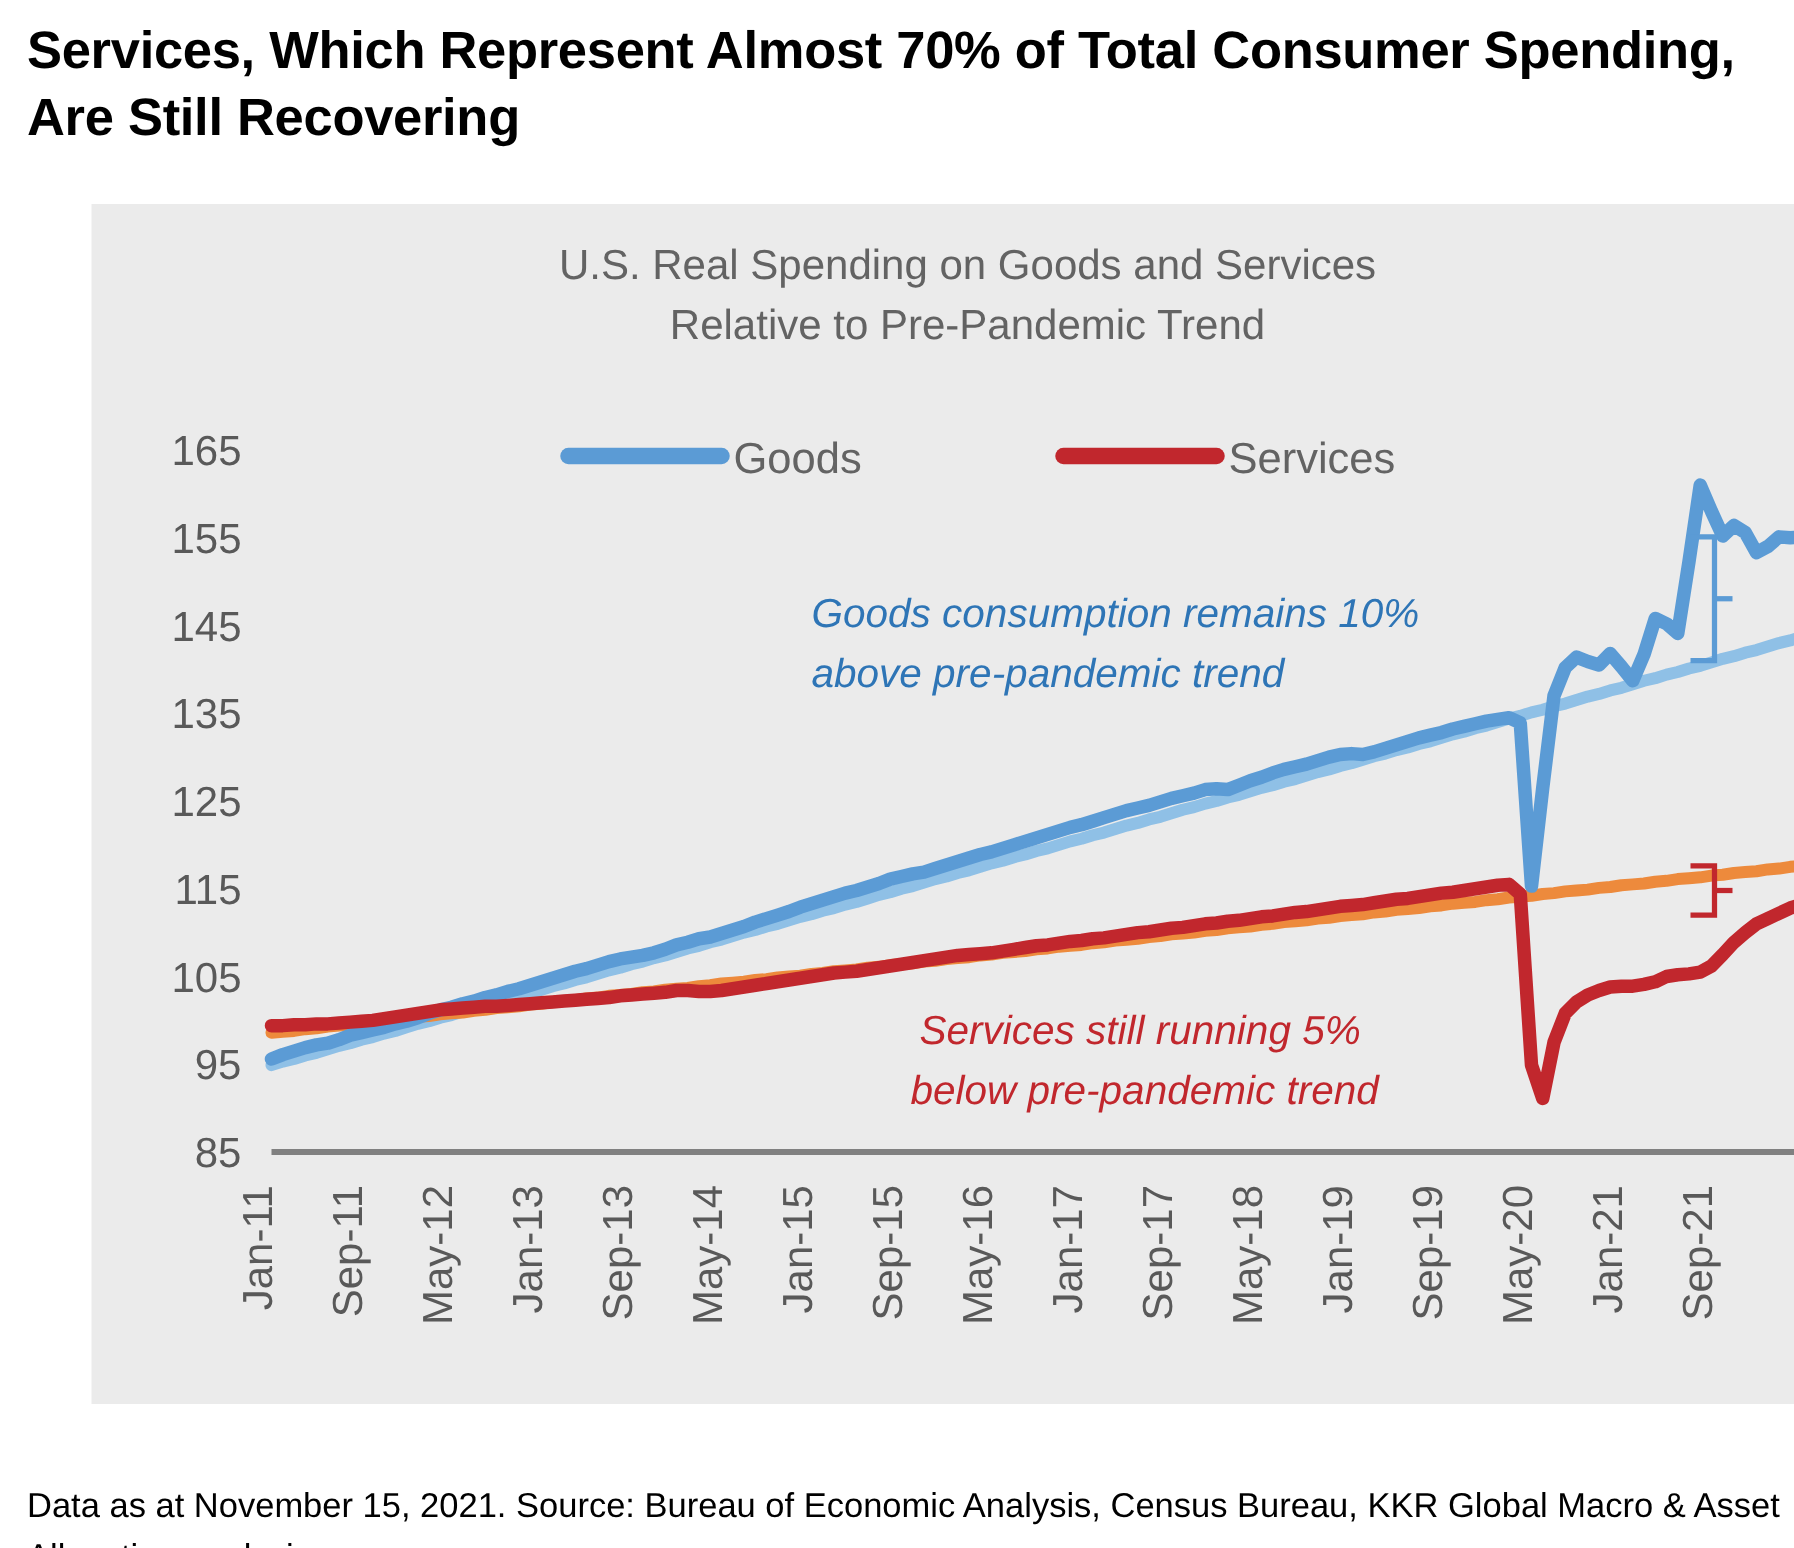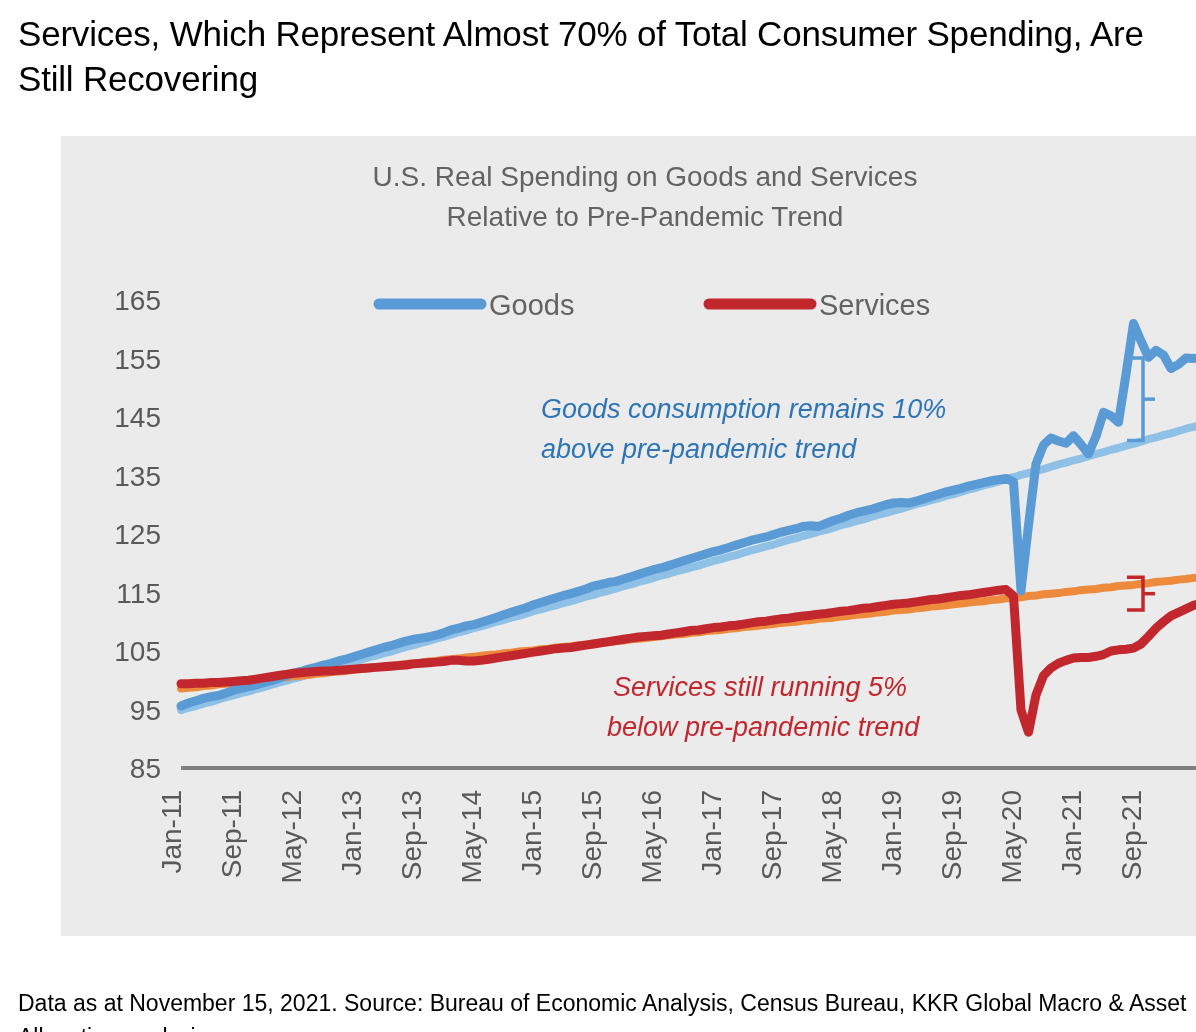--- a/index.html
+++ b/index.html
@@ -6,21 +6,21 @@
   body {
     width:1196px; height:1032px;
     background:#ffffff;
     font-family:"Liberation Sans", sans-serif;
     overflow:hidden;
   }
   #page { position:relative; width:1196px; height:1032px; }
 
   #title {
     position:absolute; left:18px; top:12px; width:1170px;
-    font-size:35px; font-weight:normal; color:#000000;
+    font-size:35px; font-weight:bold; color:#000000;
     line-height:1.28; letter-spacing:-0.2px;
   }
 
   #panel {
     position:absolute; left:14px; top:136px;
     width:1168px; height:800px;
     background:#ebebeb;
     margin-left:47px;
   }
 

